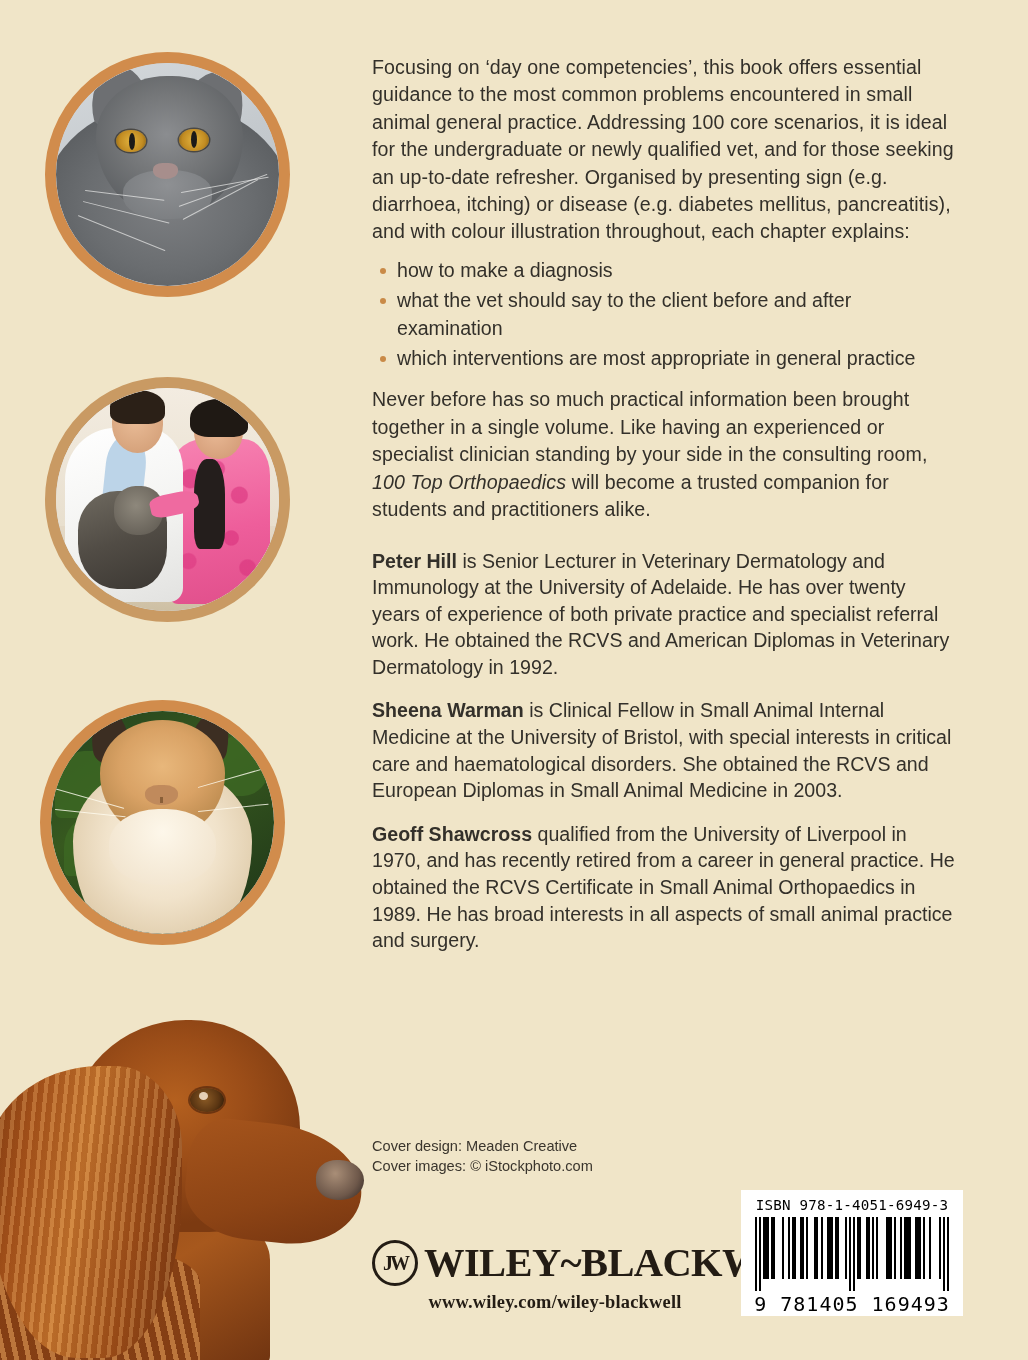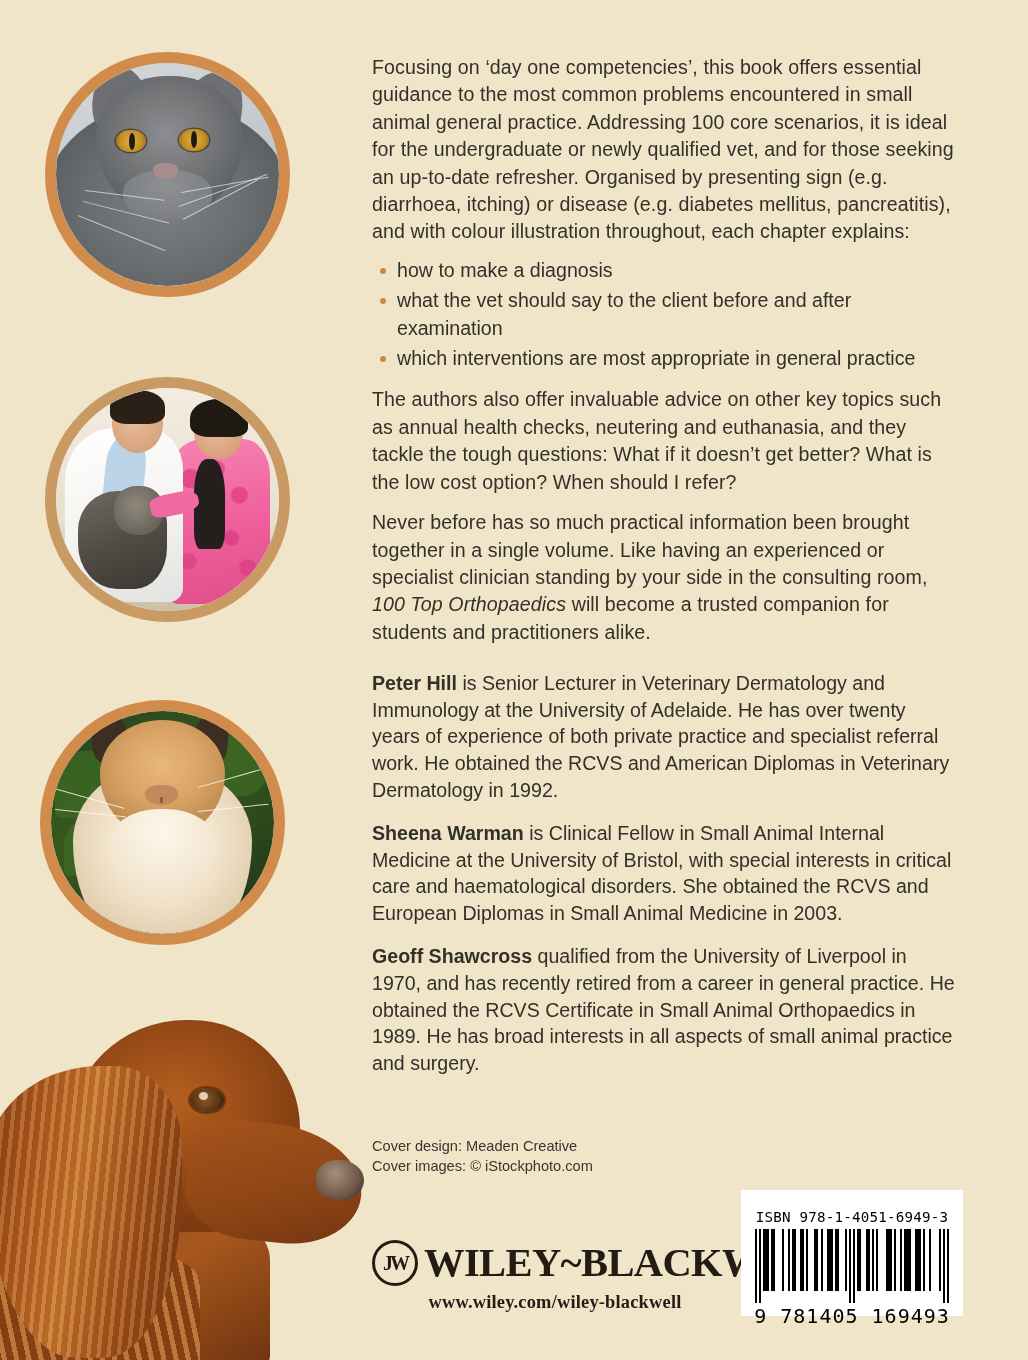--- a/index.html
+++ b/index.html
@@ -321,21 +321,21 @@
     height: 126px;
     background: #ffffff;
     padding: 0;
     box-sizing: border-box;
   }
   .isbn-text {
     font-family: "DejaVu Sans Mono", monospace;
     font-size: 14.2px;
     color: #000;
     text-align: center;
-    padding-top: 19px;
+    padding-top: 7px;
     letter-spacing: .2px;
     white-space: nowrap;
   }
   .bars {
     height: 62px;
     margin: 4px 14px 0 14px;
     display: flex;
     align-items: stretch;
   }
   .bars i { display:block; background:#000; height:100%; }
@@ -435,21 +435,20 @@
   <div class="text-col">
 
     <p class="blurb tight">Focusing on ‘day one competencies’, this book offers essential guidance to the most common problems encountered in small animal general practice. Addressing 100 core scenarios, it is ideal for the undergraduate or newly qualified vet, and for those seeking an up-to-date refresher. Organised by presenting sign (e.g. diarrhoea, itching) or disease (e.g. diabetes mellitus, pancreatitis), and with colour illustration throughout, each chapter explains:</p>
 
     <ul class="bullets">
       <li>how to make a diagnosis</li>
       <li>what the vet should say to the client before and after examination</li>
       <li>which interventions are most appropriate in general practice</li>
     </ul>
 
-    <p class="blurb">The authors also offer invaluable advice on other key topics such as annual health checks, neutering and euthanasia, and they tackle the tough questions: What if it doesn’t get better? What is the low cost option? When should I refer?</p>
 
     <p class="blurb"><span>Never before has so much practical information been brought together in a single volume. Like having an experienced or specialist clinician standing by your side in the consulting room, </span><span class="ital">100 Top Orthopaedics</span><span> will become a trusted companion for students and practitioners alike.</span></p>
 
     <div class="bios">
       <p class="bio"><b>Peter Hill</b><span> is Senior Lecturer in Veterinary Dermatology and Immunology at the University of Adelaide. He has over twenty years of experience of both private practice and specialist referral work. He obtained the RCVS and American Diplomas in Veterinary Dermatology in 1992.</span></p>
       <p class="bio"><b>Sheena Warman</b><span> is Clinical Fellow in Small Animal Internal Medicine at the University of Bristol, with special interests in critical care and haematological disorders. She obtained the RCVS and European Diplomas in Small Animal Medicine in 2003.</span></p>
       <p class="bio"><b>Geoff Shawcross</b><span> qualified from the University of Liverpool in 1970, and has recently retired from a career in general practice. He obtained the RCVS Certificate in Small Animal Orthopaedics in 1989. He has broad interests in all aspects of small animal practice and surgery.</span></p>
     </div>
   </div>
 

